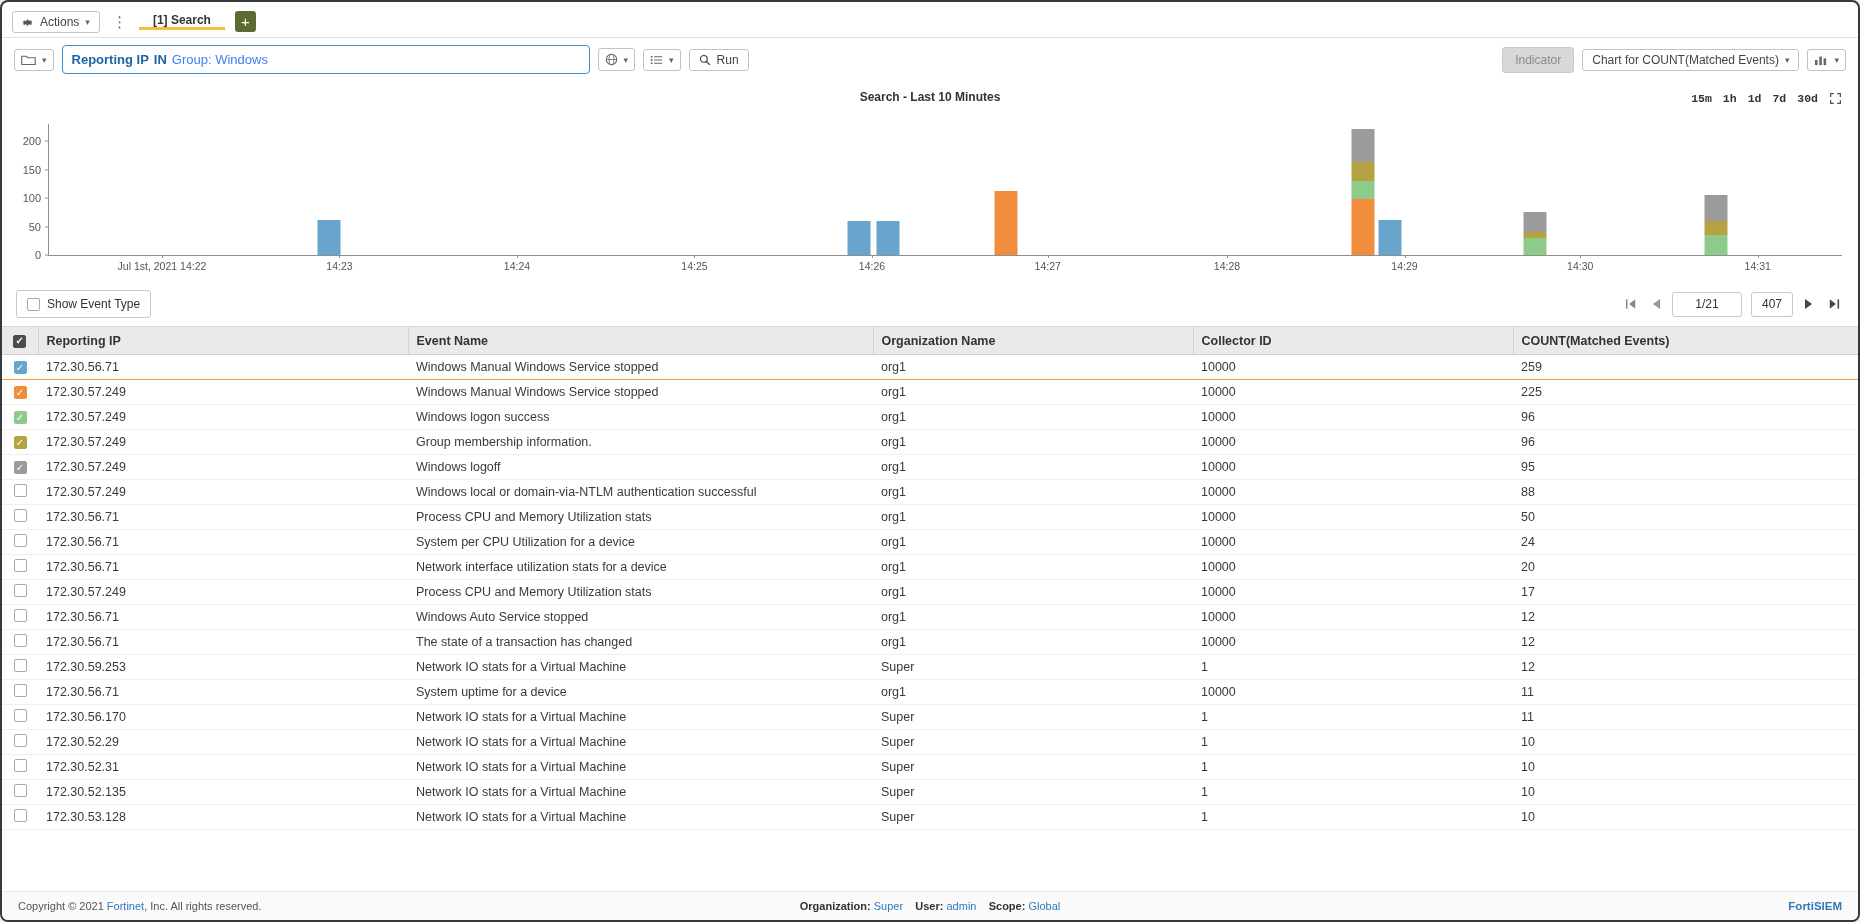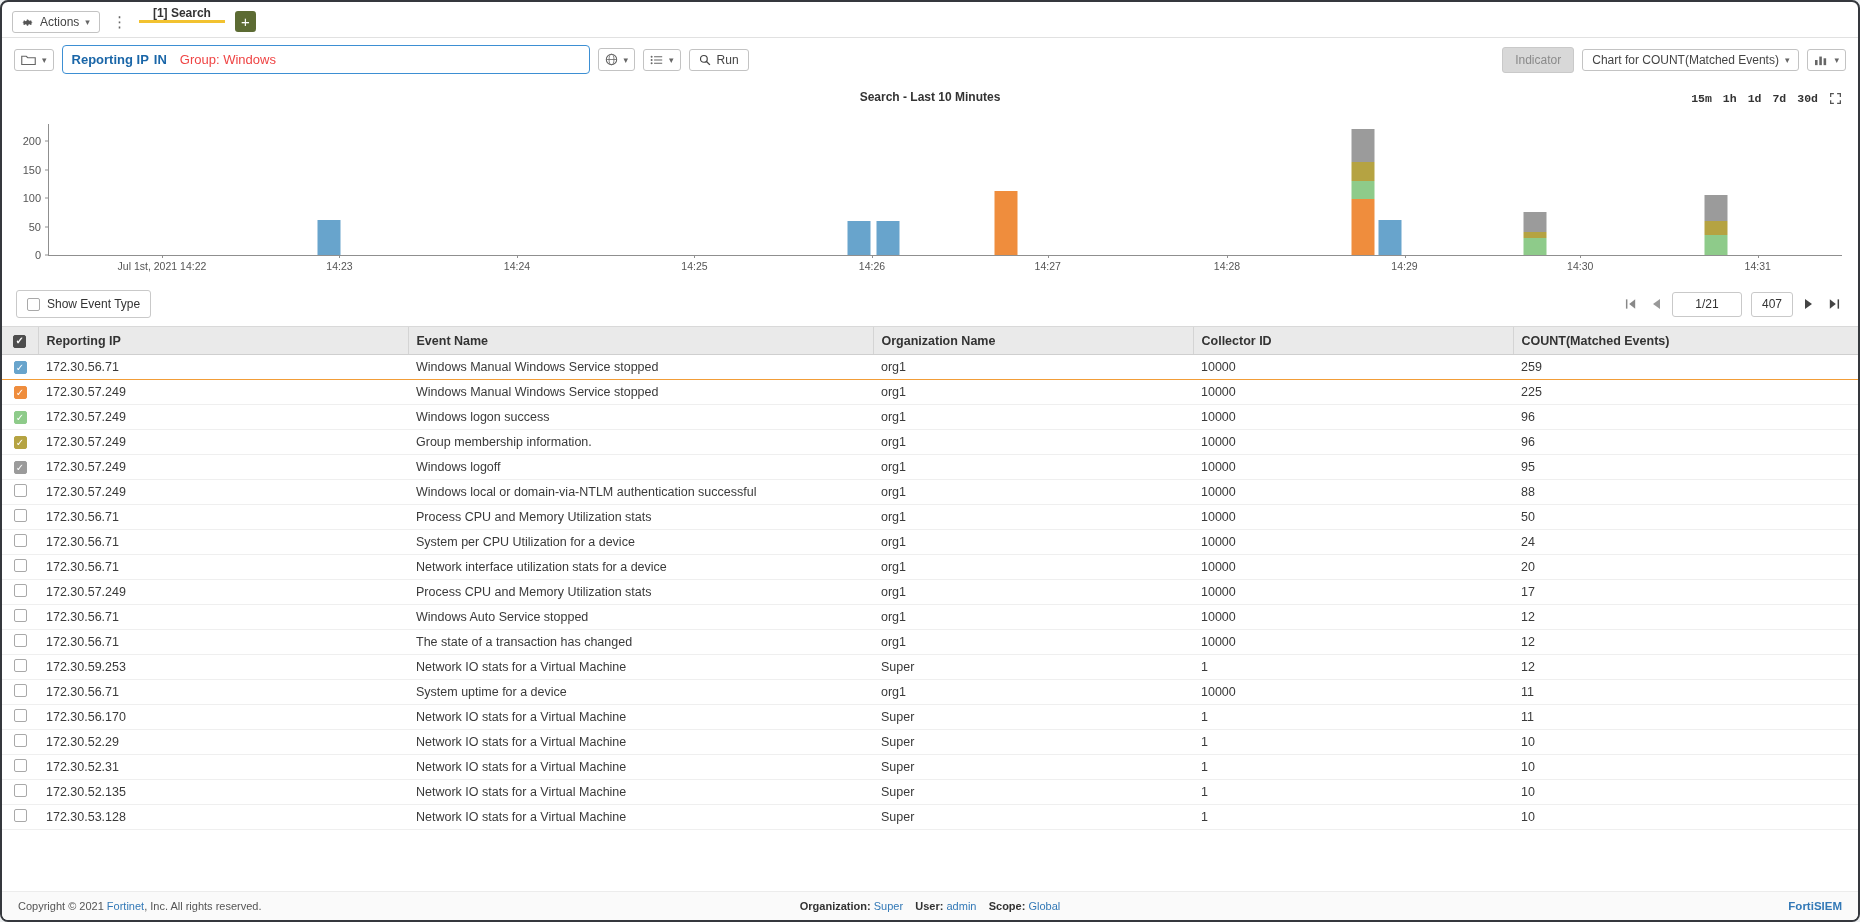--- a/index.html
+++ b/index.html
@@ -6,32 +6,32 @@
   html,body { margin:0; padding:0; background:#eceff1; }
   .frame {
     width: 1860px; height: 922px;
     background:#fff; border:2px solid #35383d; border-radius:8px;
     overflow:hidden; display:flex; flex-direction:column;
     font-family:"Liberation Sans", sans-serif; color:#333;
     position:relative;
   }
 
   
-  .tabbar { display:flex; align-items:flex-start; gap:10px; padding:4px 10px 0 10px; border-bottom:1px solid #e1e1e1; height:36px; flex:0 0 auto; }
+  .tabbar { display:flex; align-items:center; gap:10px; padding:4px 10px 0 10px; border-bottom:1px solid #e1e1e1; height:36px; flex:0 0 auto; }
   .btn { display:inline-flex; align-items:center; gap:6px; border:1px solid #c3c3c3; background:#fff; border-radius:3px; padding:3px 9px; font-size:12px; color:#444; cursor:pointer; align-self:center; }
   .caret { font-size:9px; color:#666; }
   .kebab { align-self:center; font-size:15px; color:#666; padding:0 2px; cursor:pointer; }
   .tab { display:flex; align-items:center; padding:0 14px; font-size:12px; font-weight:700; color:#333; border-bottom:3px solid #f2c230; cursor:pointer; }
   .add-tab { align-self:center; width:21px; height:21px; background:#5c6b33; color:#fff; border:none; border-radius:3px; display:flex; align-items:center; justify-content:center; font-size:15px; line-height:1; cursor:pointer; }
 
   
   .querybar { display:flex; align-items:center; padding:7px 12px 6px 12px; gap:8px; flex:0 0 auto; }
   .search-box { width:528px; height:29px; border:1px solid #3d8fd3; border-radius:4px; display:flex; align-items:center; padding:0 9px; font-size:13px; gap:5px; background:#fff; cursor:text; }
   .q-field, .q-op { color:#1a66a8; font-weight:700; }
-  .q-val { color:#ef4444;margin-left:8px; }
+  .q-val { color:#3b82f6; }
   .icon-btn { padding:4px 6px; }
   .querybar-right { margin-left:auto; display:flex; align-items:center; gap:8px; }
   .indicator { background:#d8d8d8; border:1px solid #c9c9c9; color:#8a8a8a; border-radius:3px; padding:5px 12px; font-size:12px; }
   .select-like { font-size:12px;gap:6px; }
 
   
   .chart-header { position:relative; height:30px; margin-top:4px; flex:0 0 auto; }
   .chart-title { position:absolute; left:0; right:0; top:6px; text-align:center; font-size:12px; font-weight:700; color:#333; }
   .ranges { position:absolute; right:16px; top:8px; display:flex; align-items:center; gap:11px; font-size:11.5px; font-weight:700; color:#333; }
   .range-item { cursor:pointer;font-family:Liberation Mono, monospace; }

